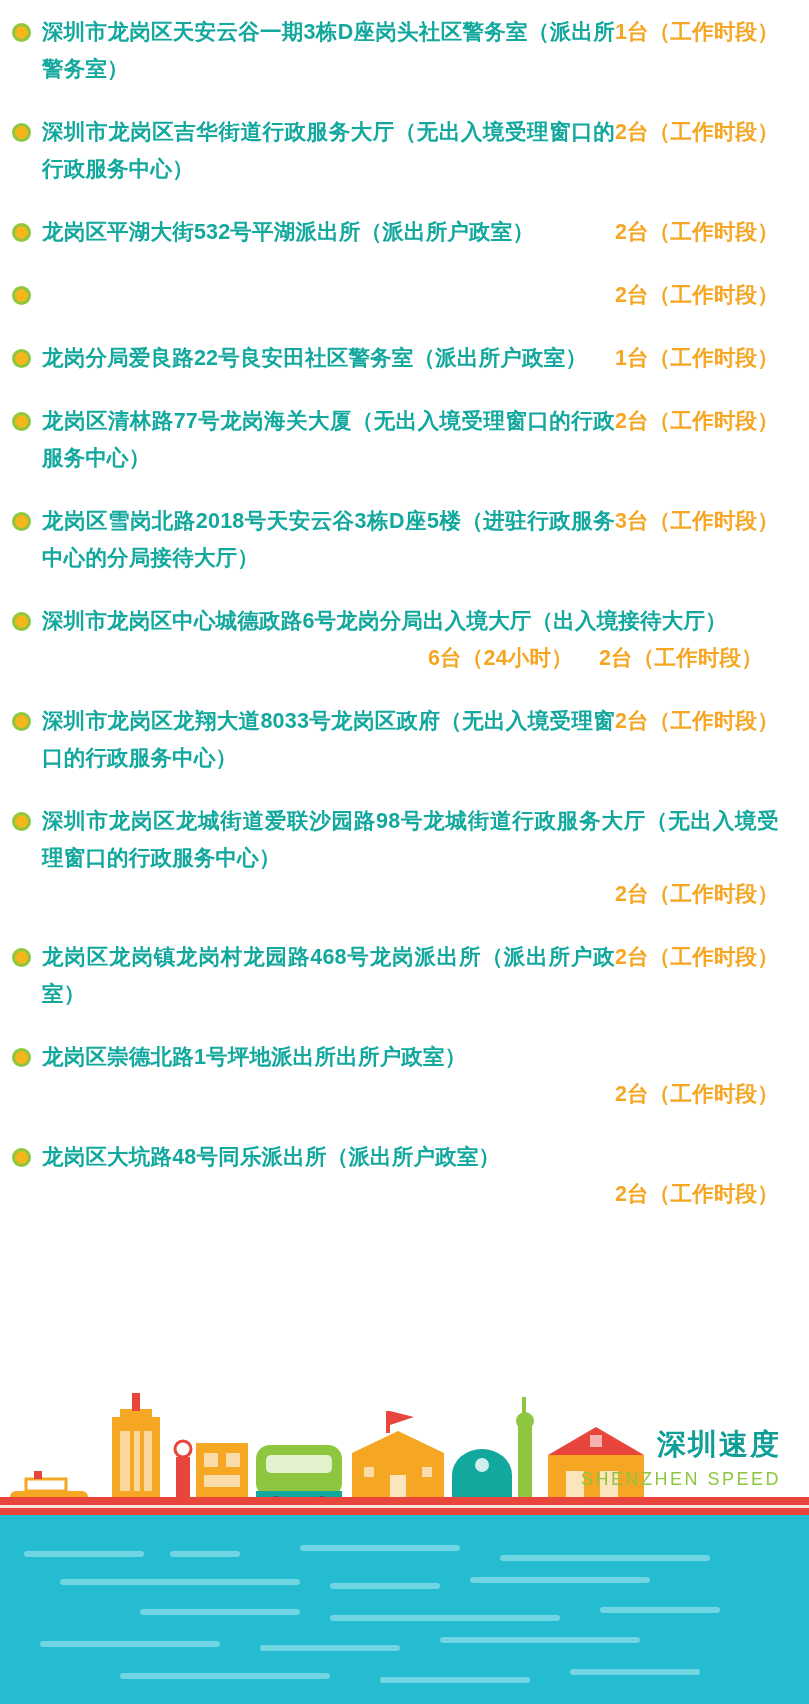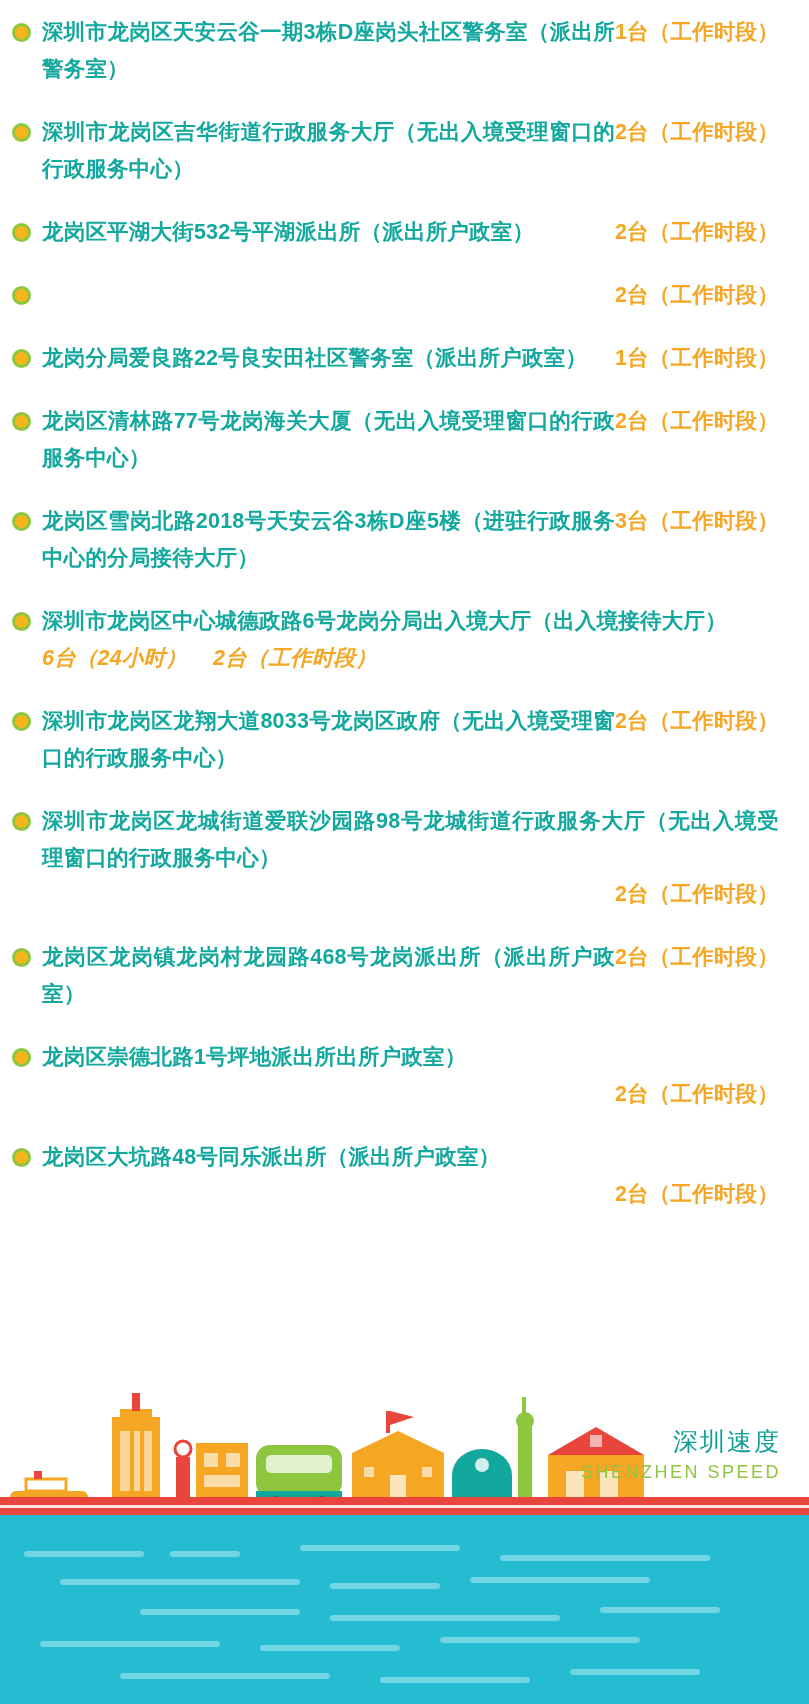--- a/index.html
+++ b/index.html
@@ -58,23 +58,22 @@
   }
   .inline-end .counts {
     float: right;
   }
   .own-line .counts {
     display: block;
     text-align: right;
   }
   .own-line-center .counts {
     display: block;
-    text-align: left;
+    text-align: right;
     padding-right: 16px;
-    font-style: italic;
   }
 
   
   .footer {
     position: absolute;
     left: 0;
     bottom: 0;
     width: 809px;
     height: 325px;
   }
@@ -117,22 +116,22 @@
     background: #7fd9e6;
     opacity: .85;
   }
   .brand {
     position: absolute;
     right: 28px;
     top: 46px;
     text-align: right;
   }
   .brand-cn {
-    font-size: 25px;
-    font-weight: normal;
+    font-size: 29px;
+    font-weight: bold;
     color: #0e9e97;
     letter-spacing: 2px;
   }
   .brand-en {
     font-size: 18px;
     color: #8ec63f;
     letter-spacing: 2.5px;
     margin-top: 4px;
   }
   .bld { position: absolute; bottom: 0; }

